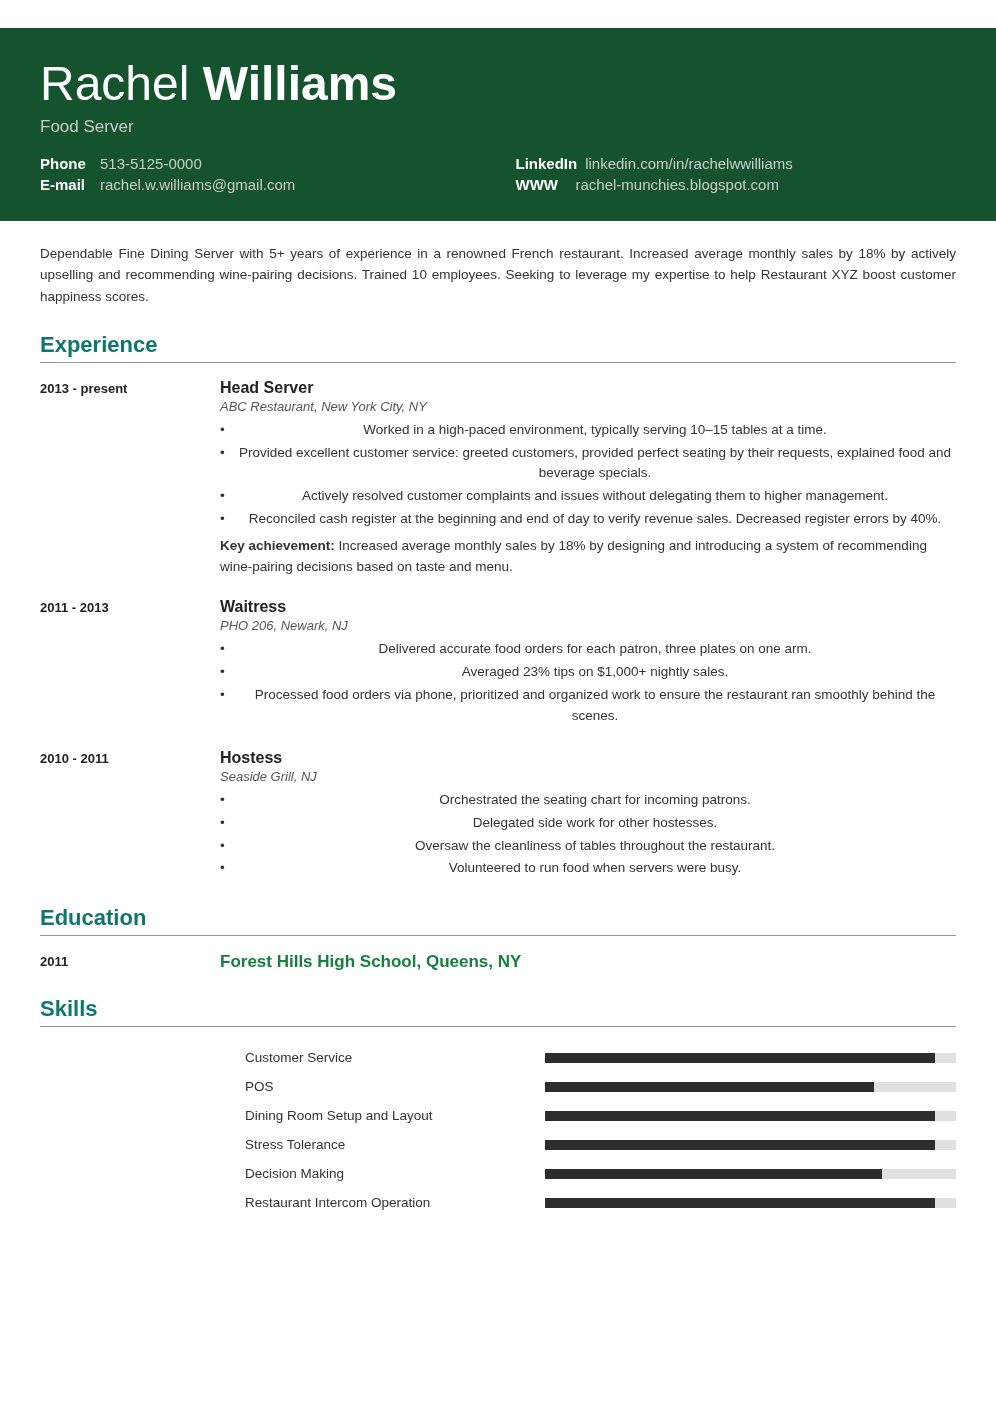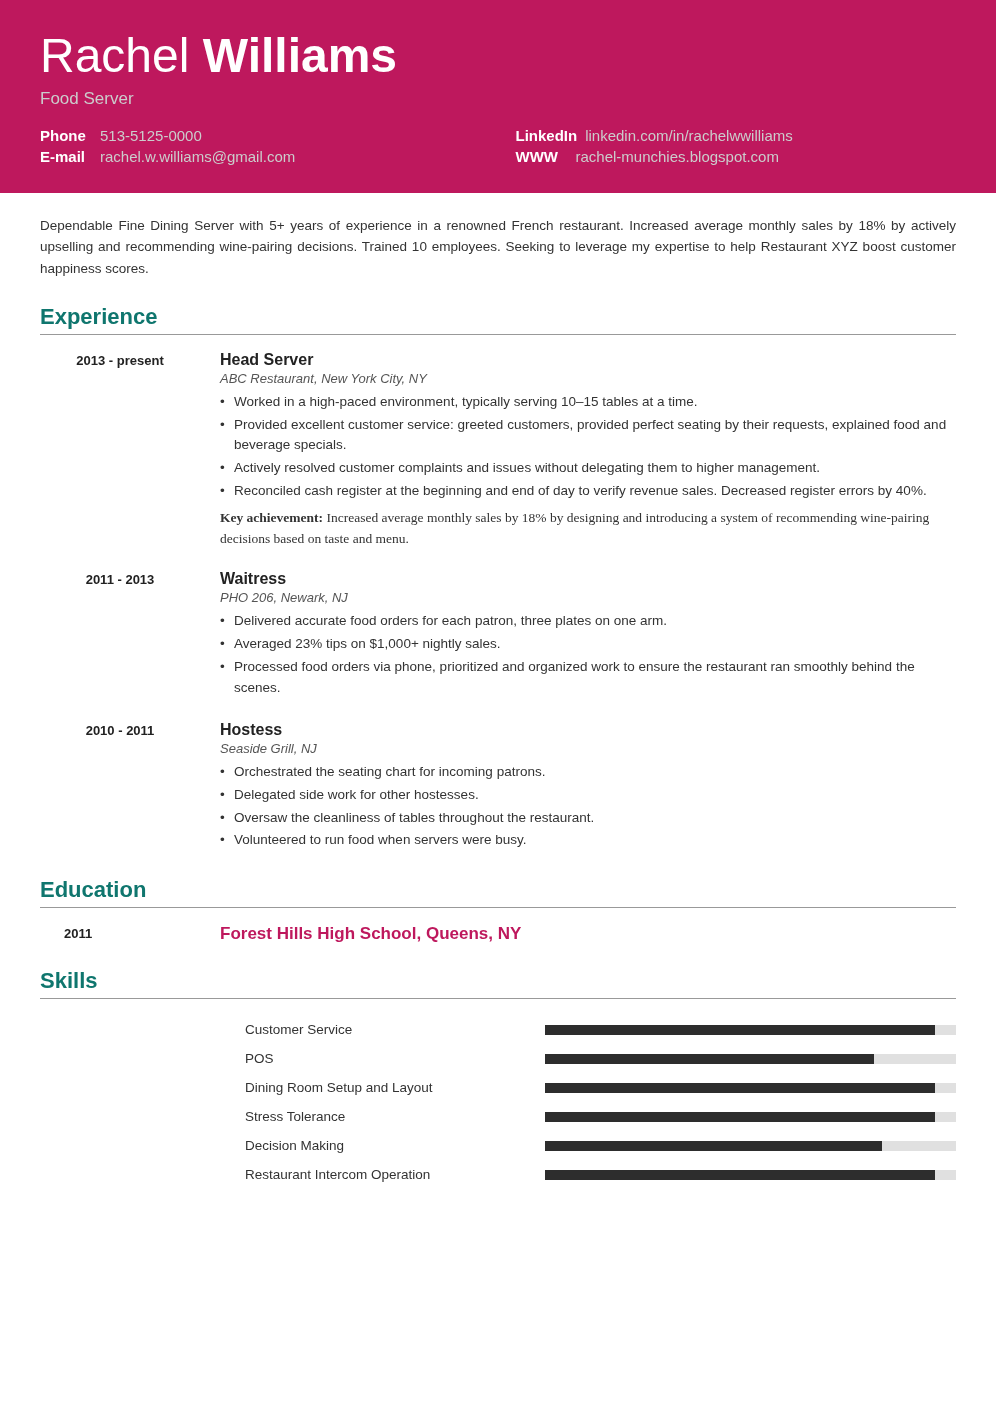--- a/index.html
+++ b/index.html
@@ -5,23 +5,24 @@
     * { margin: 0; padding: 0; box-sizing: border-box; }
     body {
       font-family: Arial, sans-serif;
       font-size: 14px;
       color: #222;
       background: #fff;
       width: 996px;
     }
 
     .header-section {
-      background-color: #be185d;
+      background-color: #14532d;
       color: #fff;
       padding: 30px 47px 28px 40px;
+      margin-top: 28px;
     }
 
     .header-name {
       font-size: 48px;
       font-weight: 300;
       line-height: 1.1;
       margin-bottom: 6px;
     }
 
     .header-name strong {
@@ -89,21 +90,20 @@
       gap: 0 20px;
       margin-bottom: 20px;
     }
 
     .exp-dates {
       font-size: 13px;
       font-weight: 700;
       color: #222;
       padding-top: 2px;
       white-space: nowrap;
-      text-align: center;
     }
 
     .exp-right {}
 
     .exp-job-title {
       font-size: 16px;
       font-weight: 700;
       color: #222;
       margin-bottom: 2px;
     }
@@ -120,60 +120,59 @@
       padding: 0;
     }
 
     .exp-bullets li {
       font-size: 13.5px;
       color: #333;
       line-height: 1.55;
       padding-left: 14px;
       position: relative;
       margin-bottom: 2px;
+      text-align: center;
     }
 
     .exp-bullets li::before {
       content: "•";
       position: absolute;
       left: 0;
       color: #333;
     }
 
     .key-achievement {
       font-size: 13.5px;
       color: #333;
       line-height: 1.55;
       margin-top: 6px;
-      font-family: Liberation Serif, serif;
     }
 
     .key-achievement strong {
       font-weight: 700;
     }
 
     .education-entry {
       display: grid;
       grid-template-columns: 160px 1fr;
       gap: 0 20px;
       margin-bottom: 12px;
     }
 
     .edu-year {
       font-size: 13px;
       font-weight: 700;
       color: #222;
       padding-top: 2px;
-      margin-left: 24px;
     }
 
     .edu-school {
       font-size: 17px;
       font-weight: 700;
-      color: #be185d;
+      color: #15803d;
     }
 
     .skills-entry {
       display: grid;
       grid-template-columns: 160px 1fr;
       gap: 0 20px;
     }
 
     .skills-left {}
 

